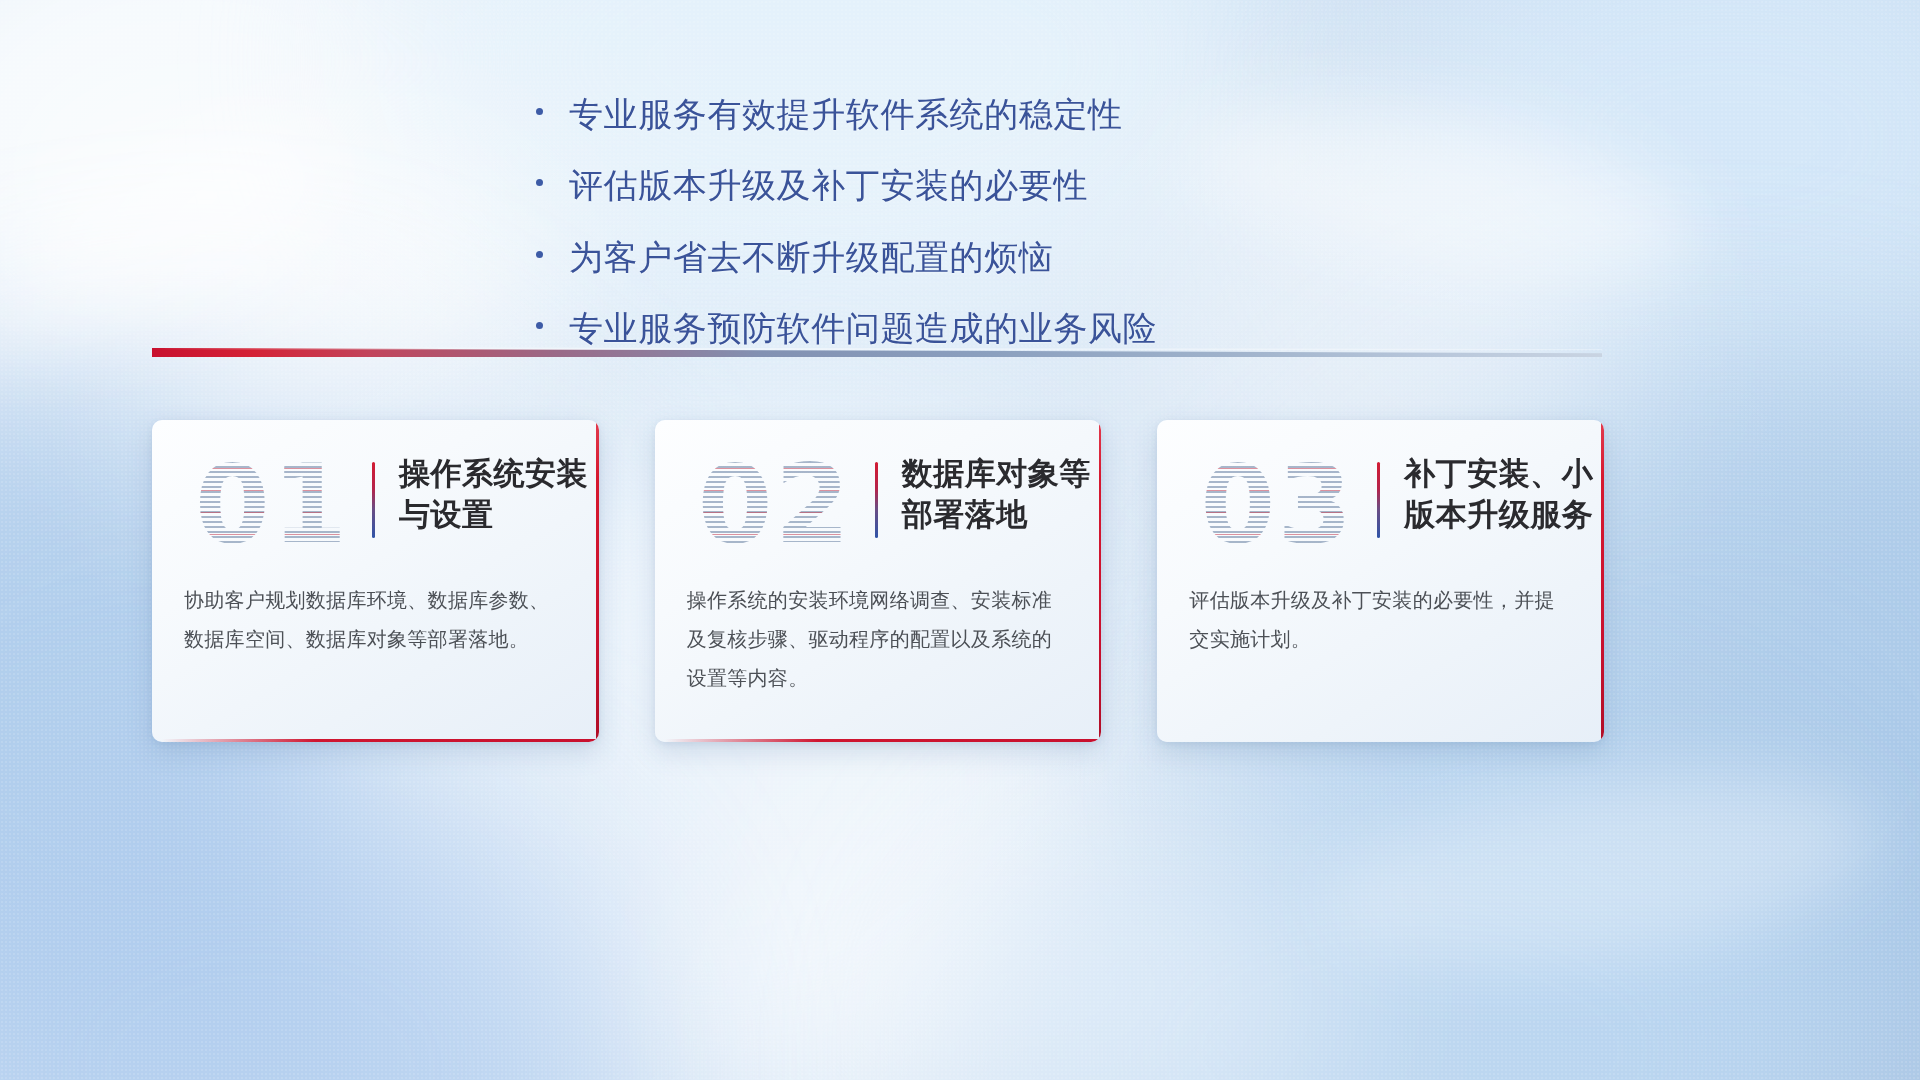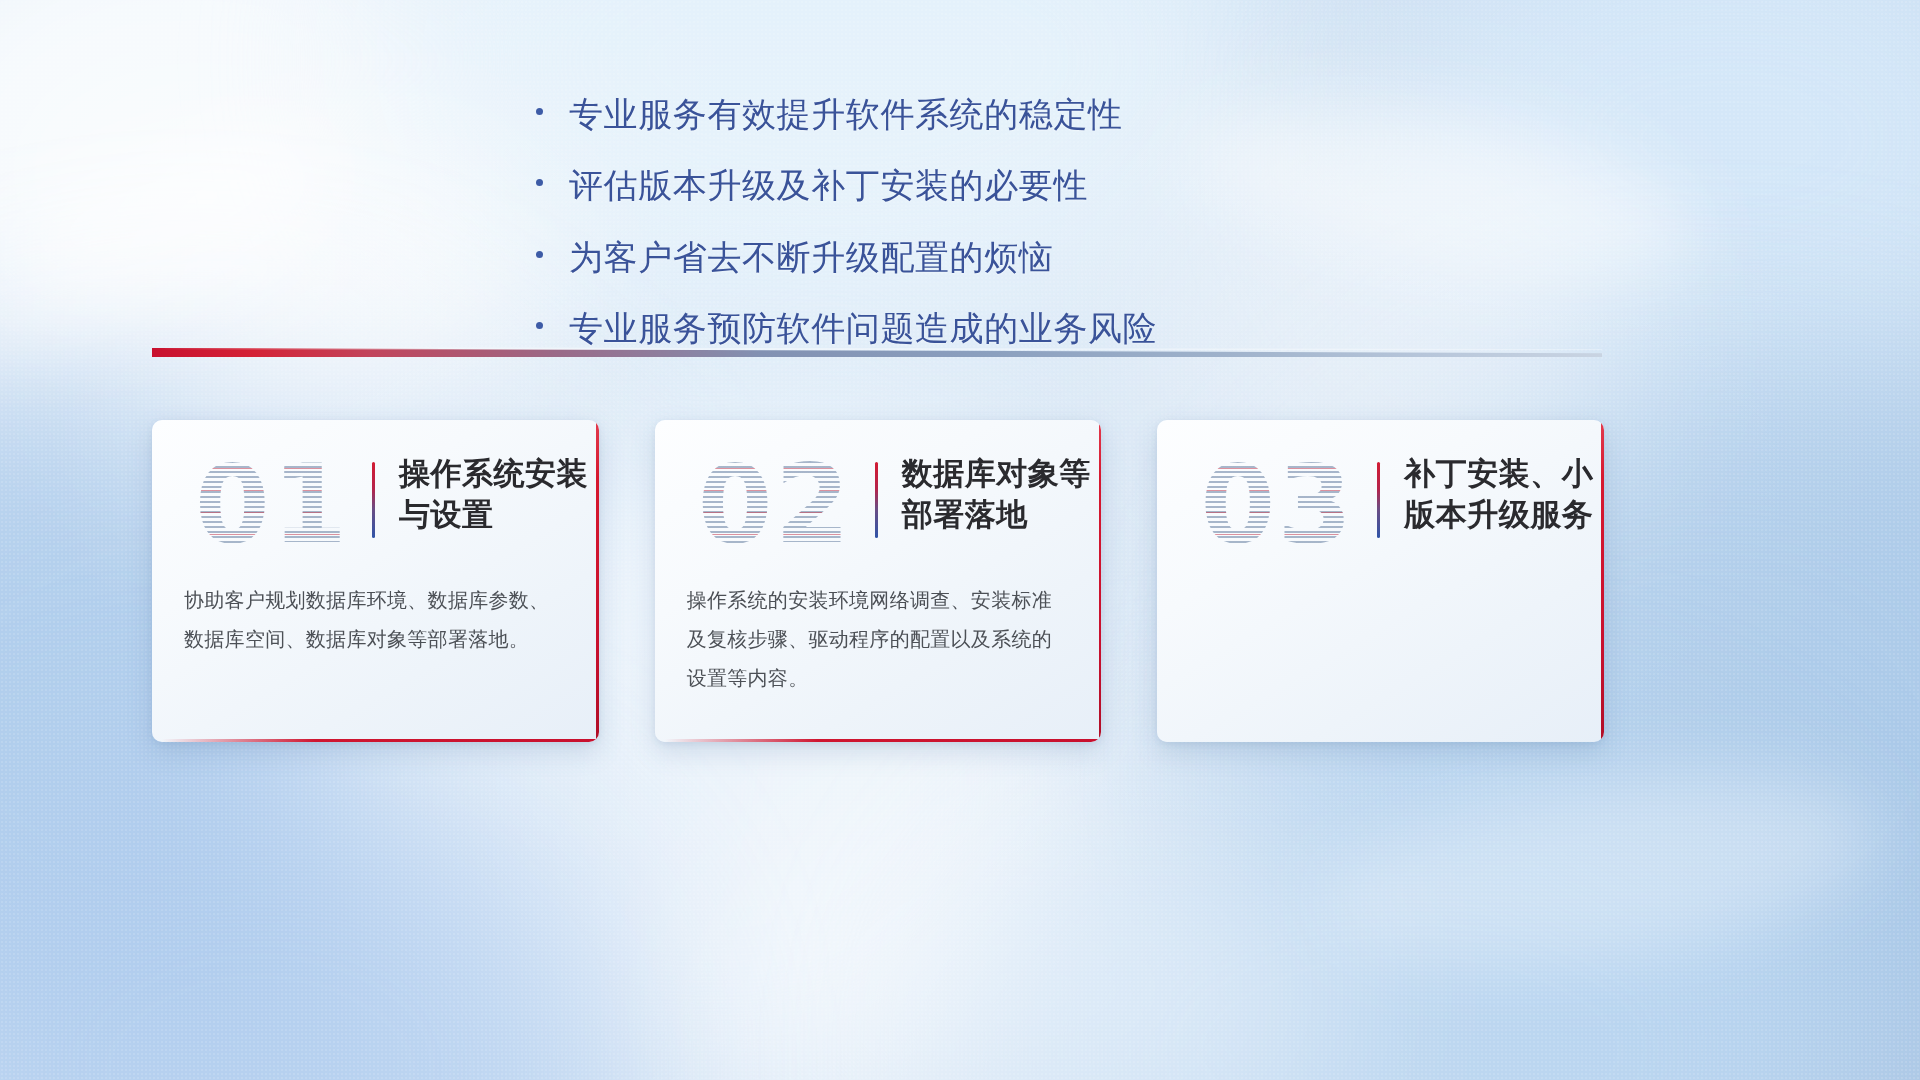--- a/index.html
+++ b/index.html
@@ -187,16 +187,17 @@
   </div>
 
   <div class="card">
     <div class="card-inner">
       <div class="watermark">03</div>
       <div class="wm-tint">03</div>
       <div class="title-block">
         <span class="title-bar"></span>
         <span class="card-title">补丁安装、小版本升级服务</span>
       </div>
+      <div class="card-body">评估版本升级及补丁安装的必要性，并提交实施计划。</div>
     </div>
   </div>
 
 </div>
 
 </body></html>

